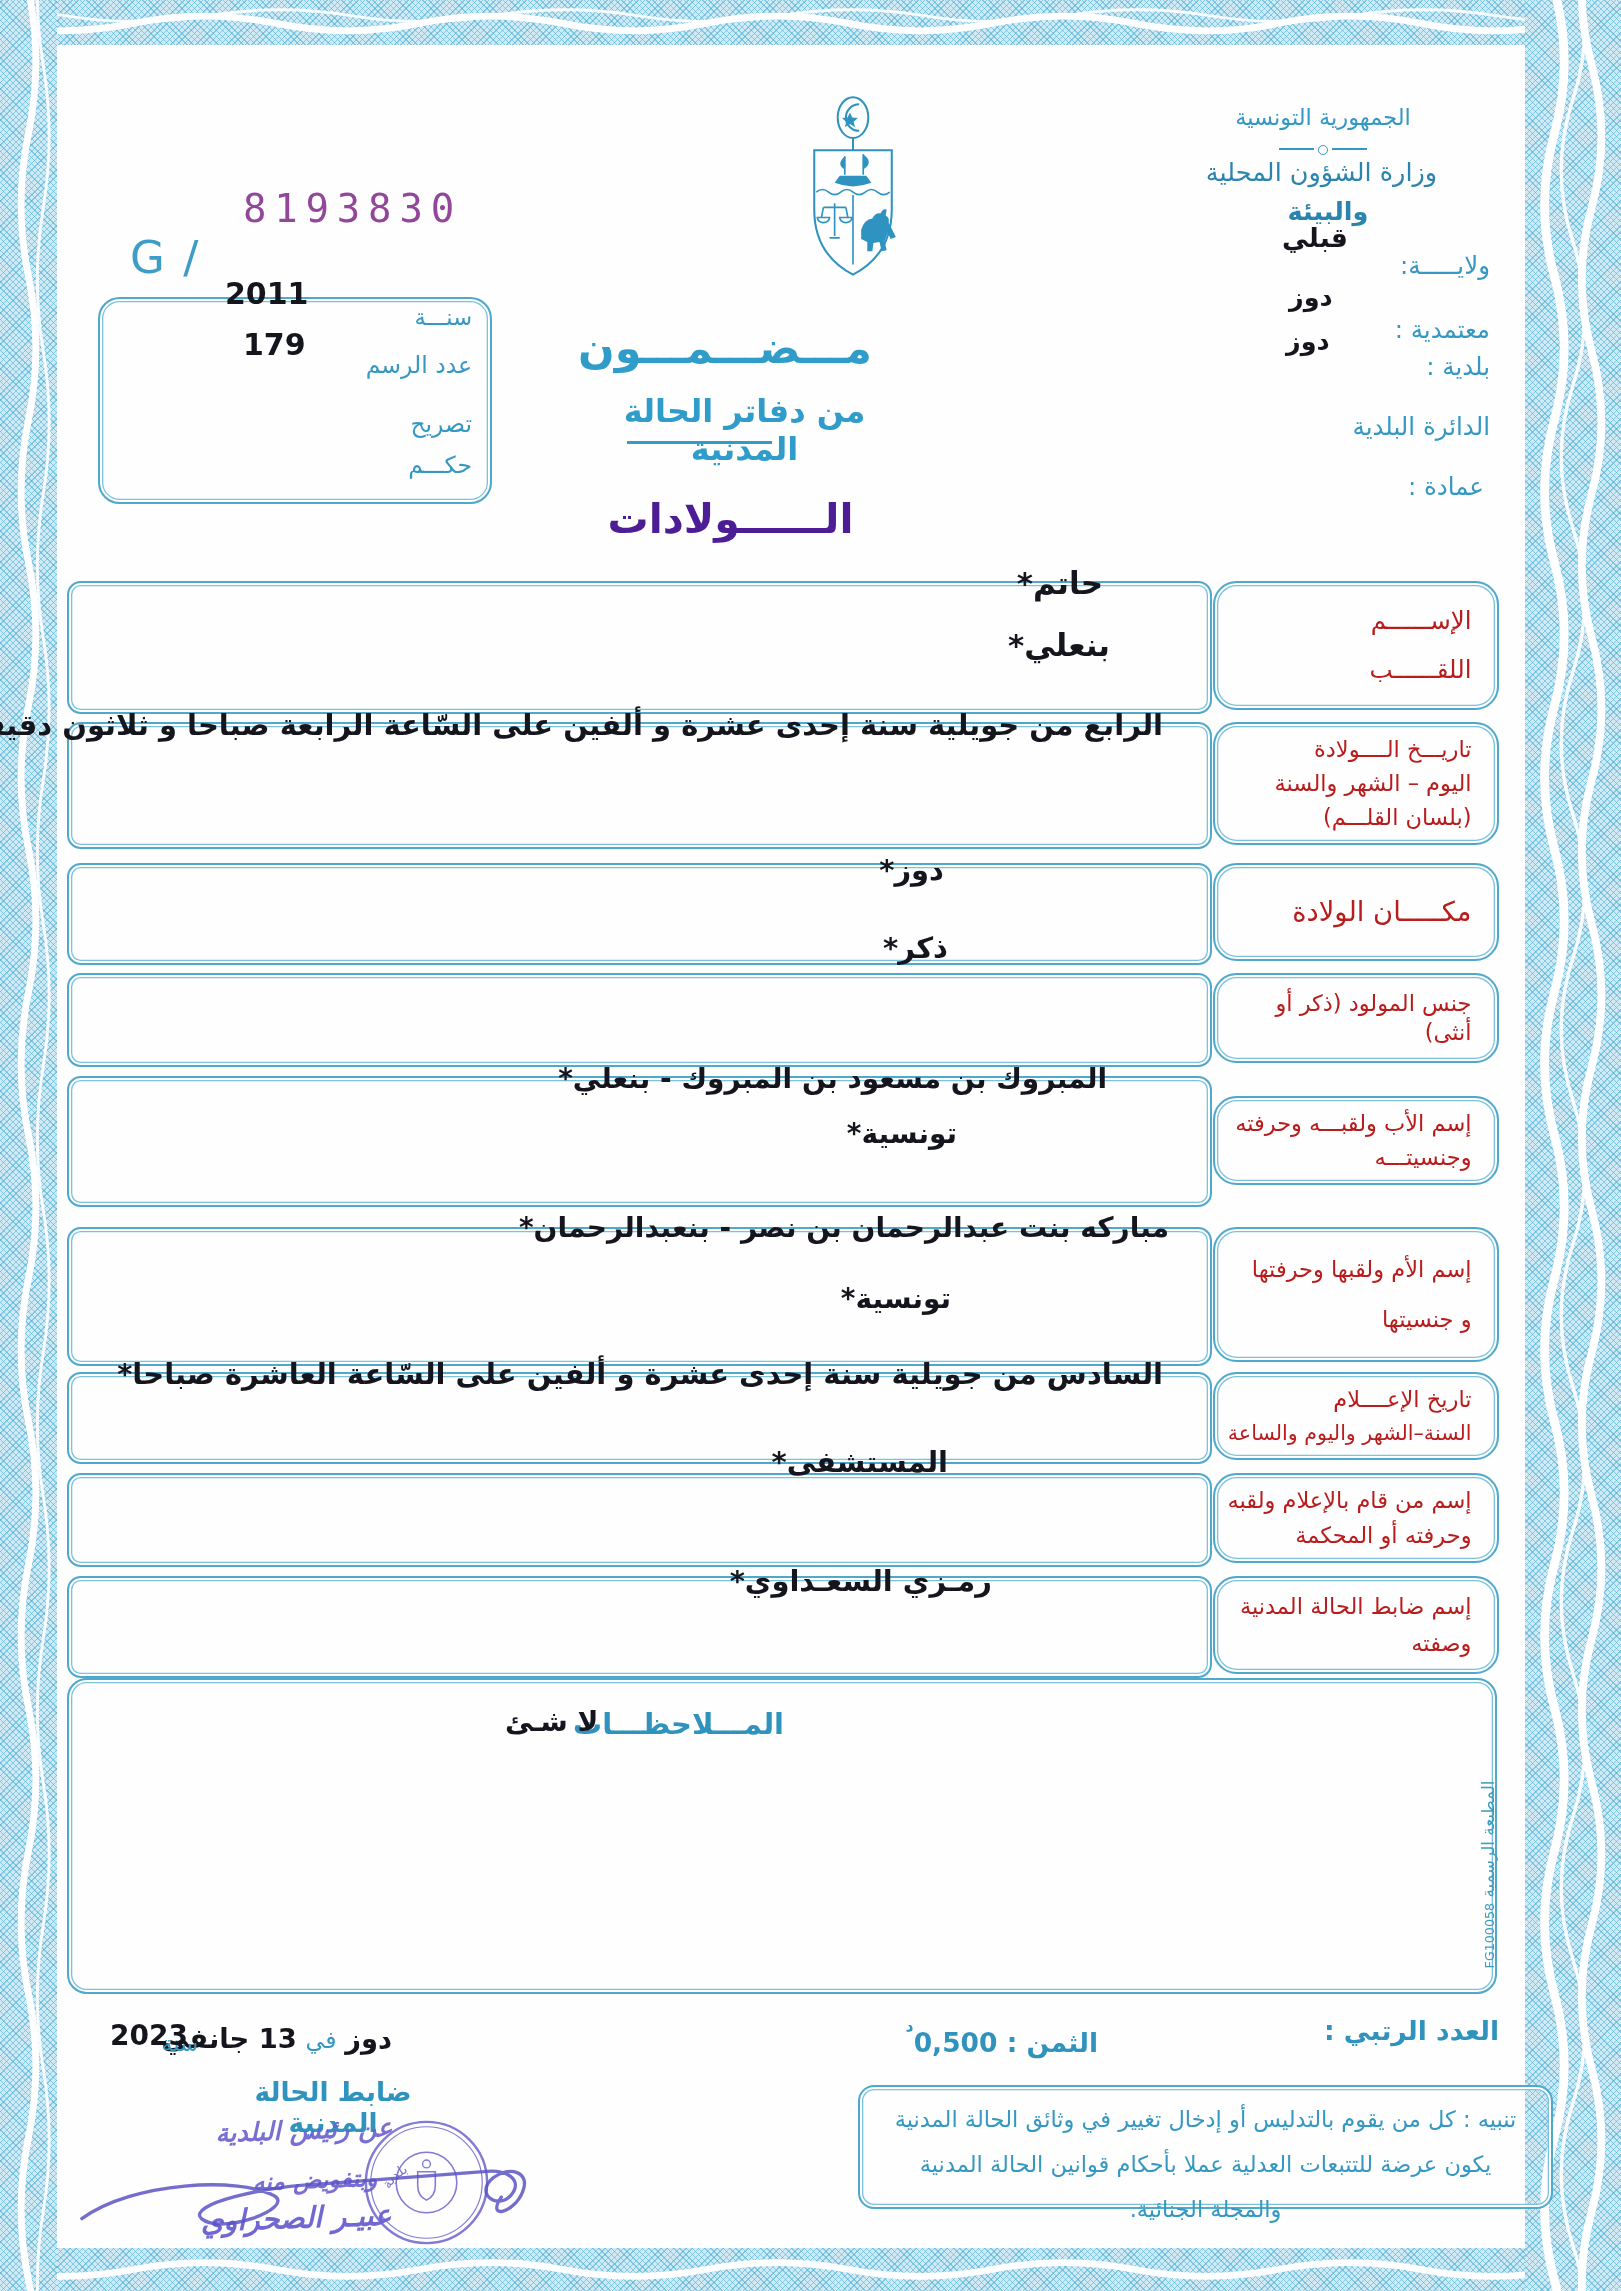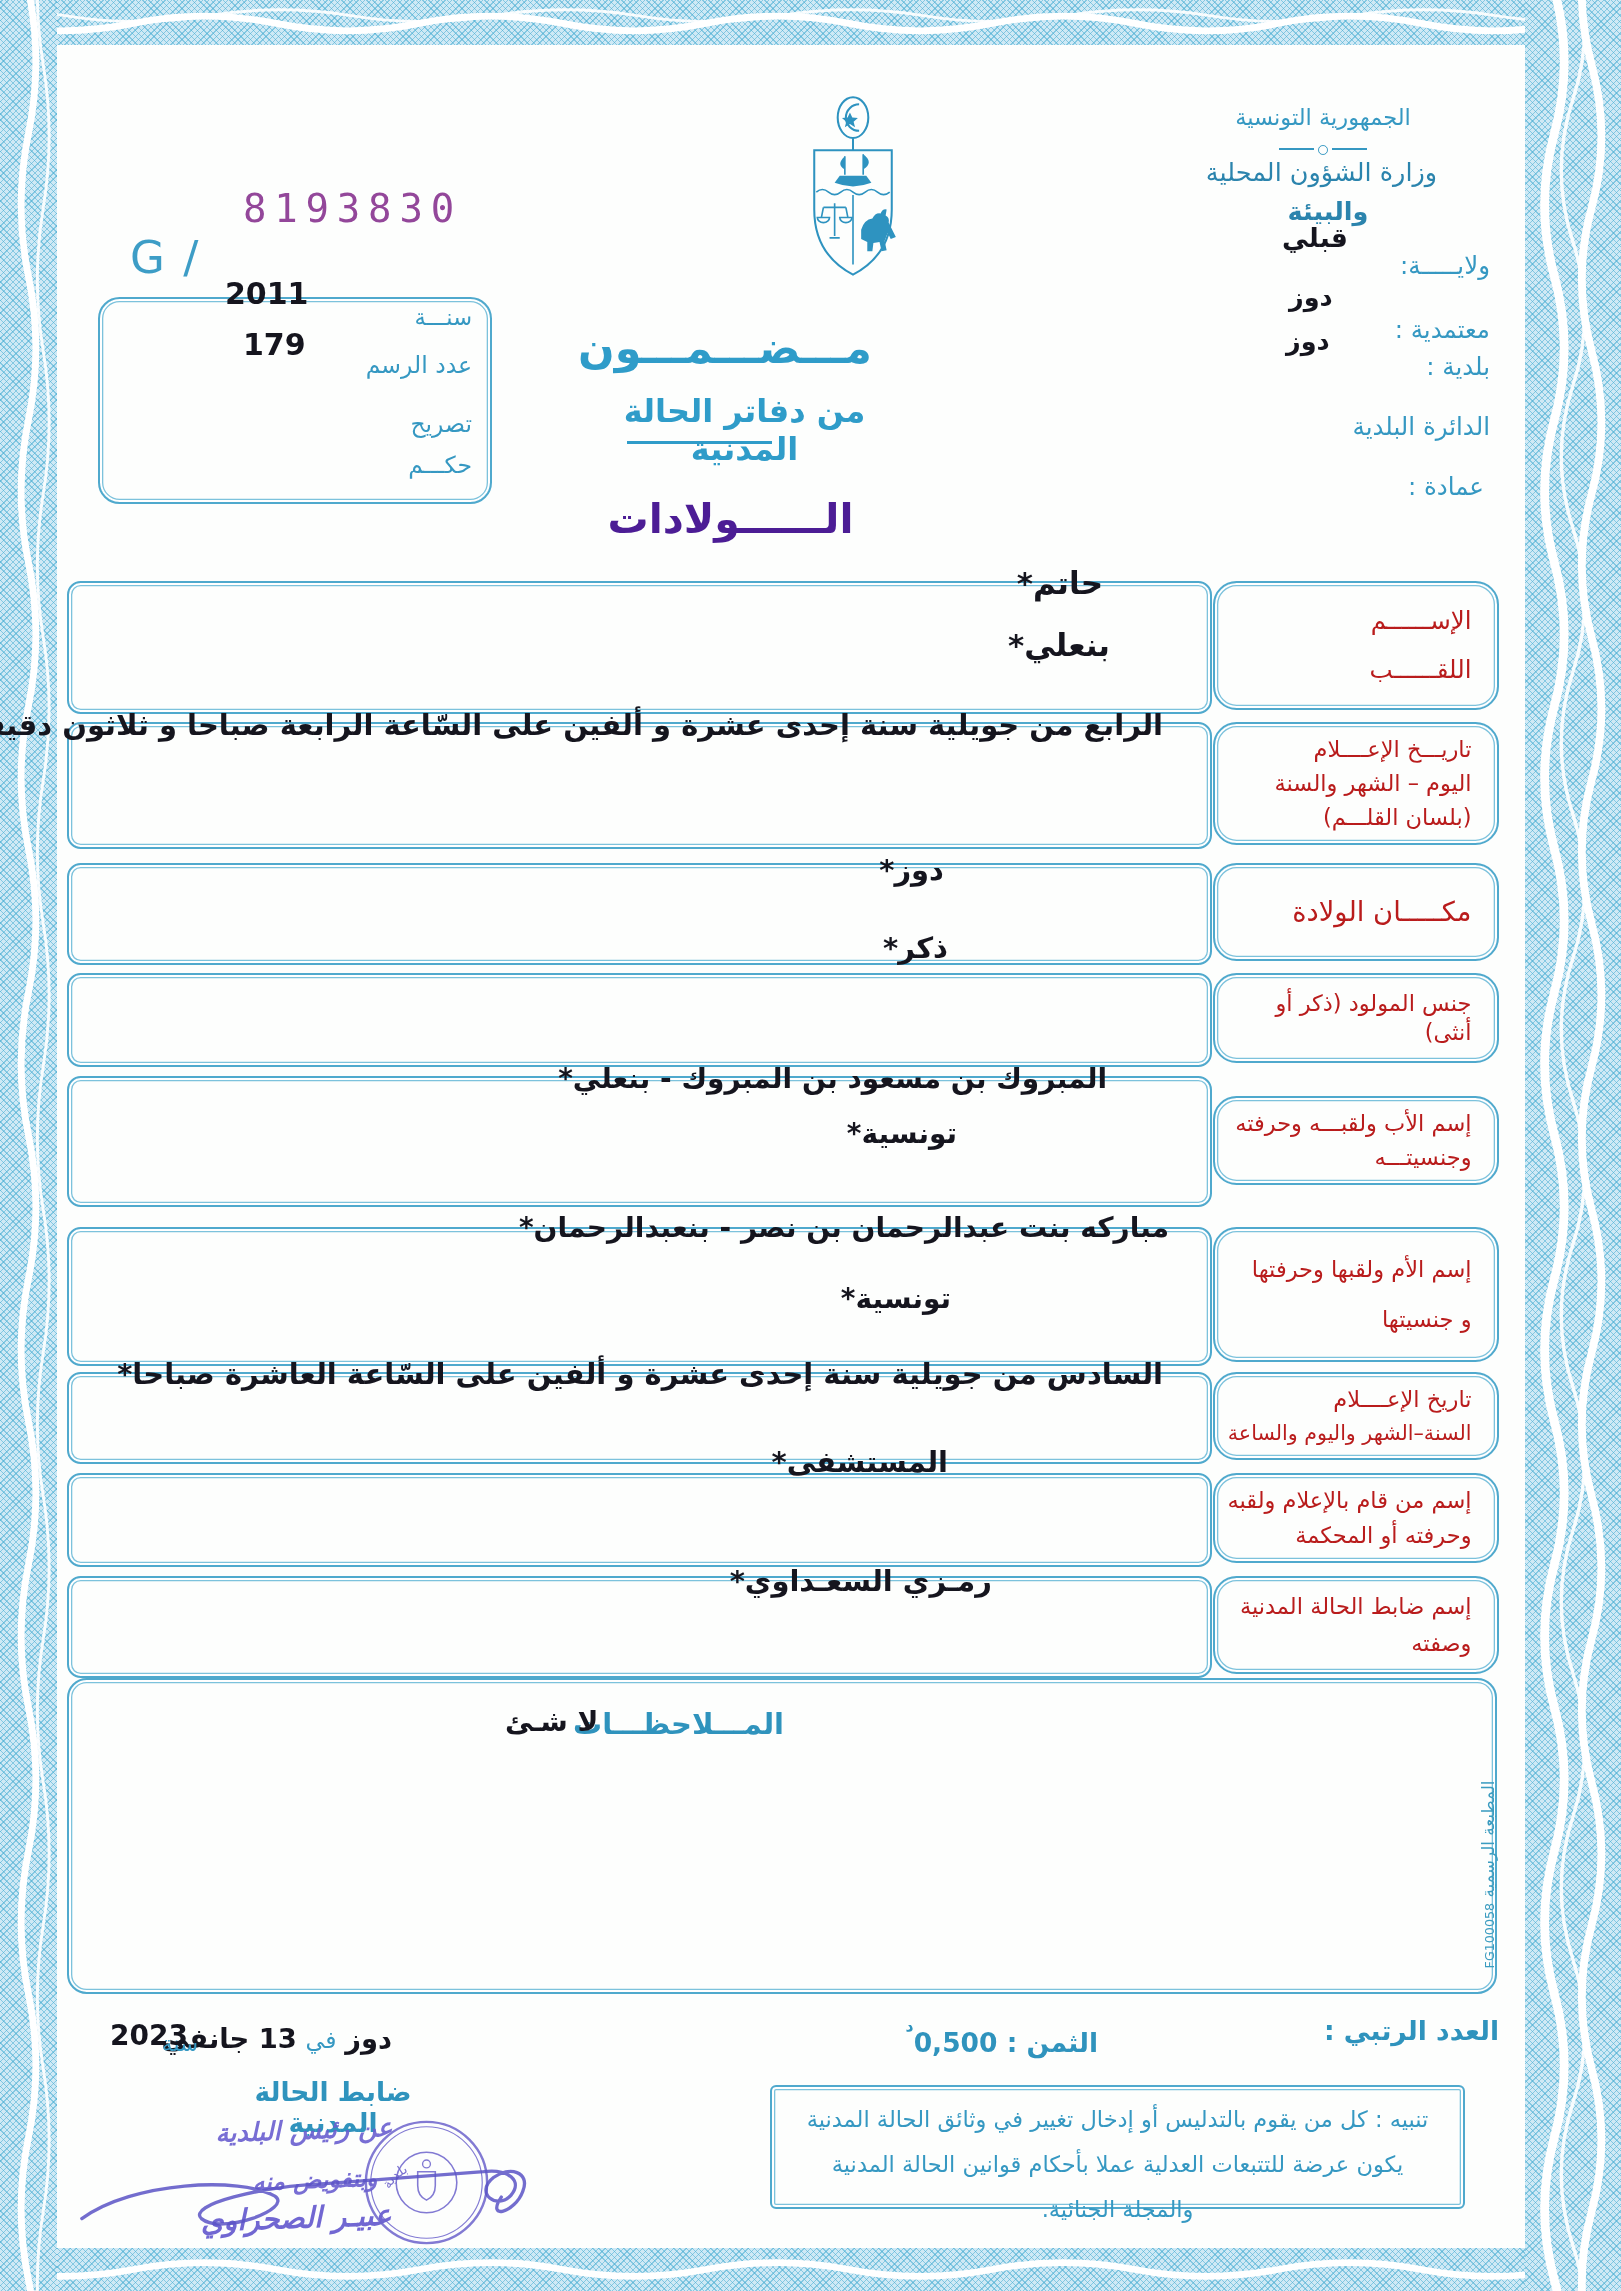--- a/index.html
+++ b/index.html
@@ -131,21 +131,21 @@
   <div class="fbox vbox" style="left:67px;top:1227px;width:1141px;height:135px;"></div>
   <div class="fbox vbox" style="left:67px;top:1372px;width:1141px;height:88px;"></div>
   <div class="fbox vbox" style="left:67px;top:1473px;width:1141px;height:90px;"></div>
   <div class="fbox vbox" style="left:67px;top:1576px;width:1141px;height:98px;"></div>
 
   <div class="fbox lbox" style="left:1213px;top:581px;width:286px;height:129px;">
     <div class="ll">الإســــــم</div>
     <div class="ll">اللقــــــب</div>
   </div>
   <div class="fbox lbox" style="left:1213px;top:722px;width:286px;height:123px;">
-    <div class="ll sm">تاريـــخ الإعــــلام</div>
+    <div class="ll sm">تاريـــخ الــــولادة</div>
     <div class="ll sm">اليوم – الشهر والسنة</div>
     <div class="ll sm">(بلسان القلـــم)</div>
   </div>
   <div class="fbox lbox" style="left:1213px;top:863px;width:286px;height:98px;">
     <div class="ll" style="font-size:27.4px;">مكـــــان الولادة</div>
   </div>
   <div class="fbox lbox" style="left:1213px;top:973px;width:286px;height:90px;">
     <div class="ll sm">جنس المولود (ذكر أو أنثى)</div>
   </div>
   <div class="fbox lbox" style="left:1213px;top:1076px;width:286px;height:89px;margin-top:20px;">
@@ -196,21 +196,21 @@
     <span>الثمن : 0,500</span><sup class="dinar">د</sup>
   </div>
   <div class="abs" style="right:1229px;top:2023px;font-size:27.4px;white-space:nowrap;">
     <span class="typed" style="position:static;">دوز</span>
     <span class="blue" style="font-size:23.5px;">في</span>
     <span class="typed" style="position:static;">13 جانفي</span>
   </div>
   <div class="abs blue" style="right:1423px;top:2031px;font-size:21.6px;">سنة</div>
   <div class="typed" style="left:110px;top:2019px;font-size:28px;">2023</div>
 
-  <div class="fbox" style="left:770px;top:2085px;width:691px;height:120px;border-radius:6px;">
+  <div class="fbox" style="left:858px;top:2085px;width:691px;height:120px;border-radius:16px;">
     <div style="padding:9.8px 29px;color:#3598c2;font-size:22.5px;line-height:2;text-align:center;">تنبيه : كل من يقوم بالتدليس أو إدخال تغيير في وثائق الحالة المدنية يكون عرضة للتتبعات العدلية عملا بأحكام قوانين الحالة المدنية والمجلة الجنائية.</div>
   </div>
 
   <div class="abs bluebold center" style="left:225px;top:2076px;width:216px;font-size:26.5px;">ضابط الحالة المدنية</div>
   <div class="abs purple center" style="left:196px;top:2115px;width:216px;font-size:25.5px;font-weight:700;font-style:italic;transform:rotate(-2deg);opacity:.9;">عن رئيس البلدية</div>
   <div class="abs purple center" style="left:227px;top:2166px;width:176px;font-size:23.5px;font-weight:700;font-style:italic;transform:rotate(-2deg);opacity:.9;">وبتفويض منه</div>
   <div class="abs purple center" style="left:188px;top:2201px;width:216px;font-size:29px;font-weight:700;font-style:italic;transform:rotate(-2deg);opacity:.95;">عبيـر الصحراوي</div>
 
   <svg class="abs" style="left:361px;top:2117px;" width="131" height="131" viewBox="0 0 134 134">
     <g stroke="#6d64cc" fill="none" opacity=".85">

